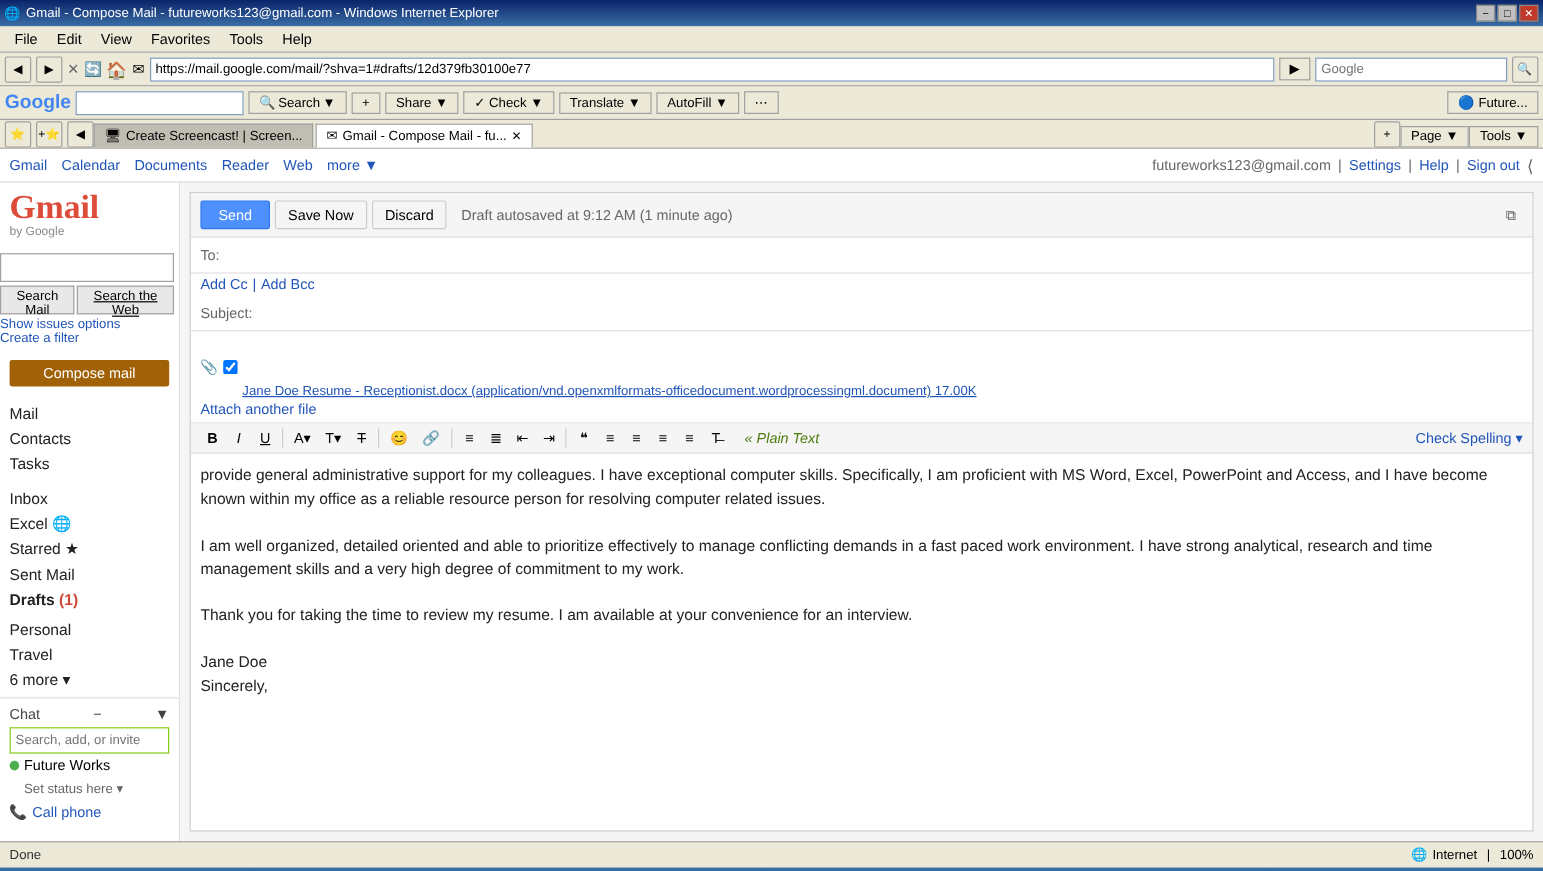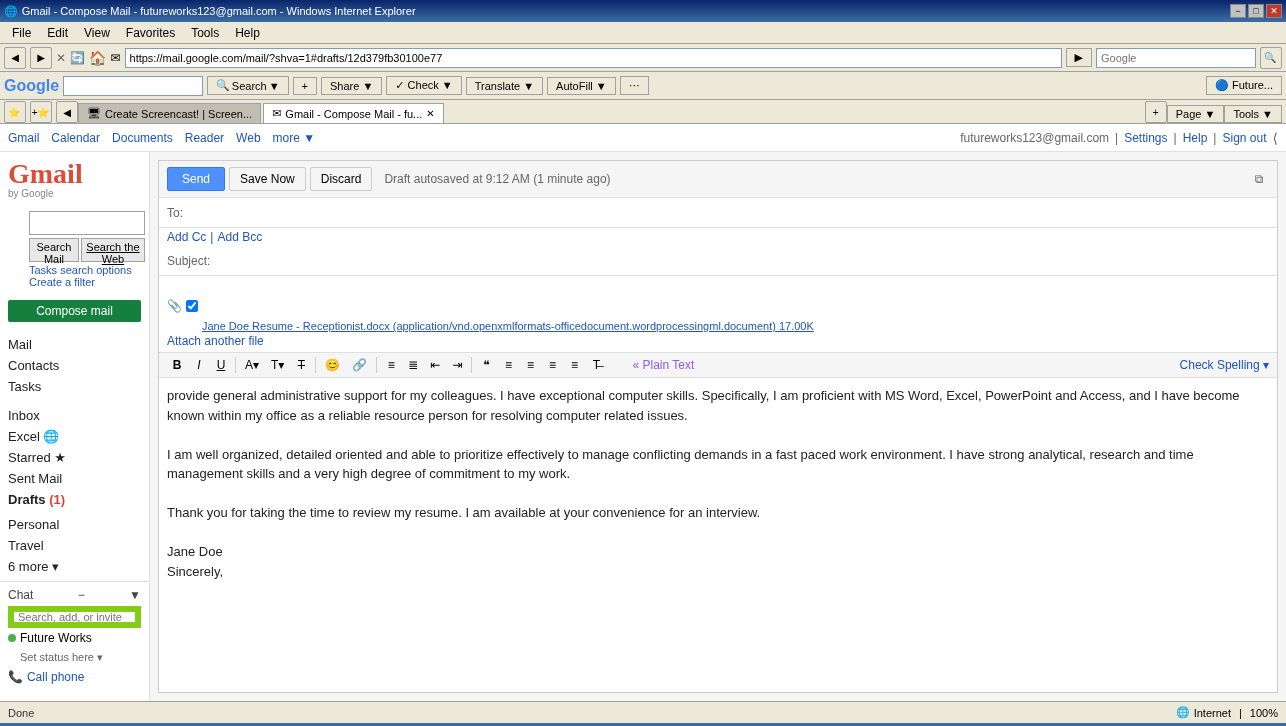--- a/index.html
+++ b/index.html
@@ -180,21 +180,21 @@
       color: #dd4b39;
       font-size: 28px;
       font-weight: bold;
       font-family: 'Times New Roman', serif;
       line-height: 1;
     }
     .gmail-logo-by { font-size: 10px; color: #888; }
     .compose-btn {
       margin: 4px 8px 12px 8px;
       padding: 4px 12px;
-      background: #15803d;
+      background: #a16207;
       color: white;
       border: none;
       border-radius: 2px;
       cursor: pointer;
       font-size: 12px;
       display: block;
       width: calc(100% - 16px);
     }
     .sidebar-item {
       padding: 3px 8px;
@@ -210,21 +210,21 @@
       border-top: 1px solid #e0e0e0;
       padding: 6px 8px;
       margin-top: 4px;
     }
     .chat-header {
       display: flex; align-items: center; justify-content: space-between;
       font-size: 12px; color: #444; margin-bottom: 4px;
     }
     .chat-search {
       width: 100%; height: 22px;
-      border: 6px solid #84cc16;
+      border: 1px solid #84cc16;
       padding: 0 4px; font-size: 11px;
     }
     .chat-contact {
       display: flex; align-items: center; gap: 4px;
       padding: 3px 0; font-size: 12px;
     }
     .online-dot {
       width: 8px; height: 8px;
       border-radius: 50%;
       background: #4caf50;
@@ -353,21 +353,21 @@
     .fmt-btn {
       padding: 2px 4px;
       border: 1px solid transparent;
       background: none;
       cursor: pointer;
       font-size: 12px;
       min-width: 20px;
       text-align: center;
     }
     .fmt-sep { width: 1px; height: 16px; background: #ccc; margin: 0 2px; }
-    .plain-text-link { color: #8b5cf6; font-size: 12px; text-decoration: none; cursor: pointer; margin-left: 24px; }
+    .plain-text-link { color: #4d7c0f; font-size: 12px; text-decoration: none; cursor: pointer; margin-left: 12px; font-style: italic; }
     .check-spell { color: #2255b8; font-size: 12px; text-decoration: none; cursor: pointer; margin-left: auto; }
 
     
     .email-body {
       flex: 1;
       padding: 8px;
       font-size: 13px;
       color: #222;
       overflow-y: auto;
       line-height: 1.5;
@@ -494,28 +494,28 @@
 
 <div class="content-area">
 
   <div class="sidebar">
 
     <div class="sidebar-logo">
       <div class="gmail-logo">Gmail</div>
       <div class="gmail-logo-by">by Google</div>
     </div>
 
-    <div style="padding: 0 4px 8px 0; margin-left: 29px;">
+    <div style="padding: 0 4px 8px 0;">
       <input class="gmail-search-input" type="text" style="width: 100%;">
       <div style="display:flex;gap:2px;margin-top:3px;">
         <button class="gmail-search-btn" style="font-size:11px;padding:2px 4px;">Search Mail</button>
         <button class="gmail-search-btn" style="font-size:11px;padding:2px 4px;text-decoration:underline;">Search the Web</button>
       </div>
       <div style="margin-top:2px;">
-        <a style="font-size:11px;color:#2255b8;text-decoration:none;display:block;">Tasks search options</a>
+        <a style="font-size:11px;color:#2255b8;text-decoration:none;display:block;">Show issues options</a>
         <a style="font-size:11px;color:#2255b8;text-decoration:none;display:block;">Create a filter</a>
       </div>
     </div>
 
     <button class="compose-btn">Compose mail</button>
 
     <div class="sidebar-item">Mail</div>
     <div class="sidebar-item">Contacts</div>
     <div class="sidebar-item">Tasks</div>
 

